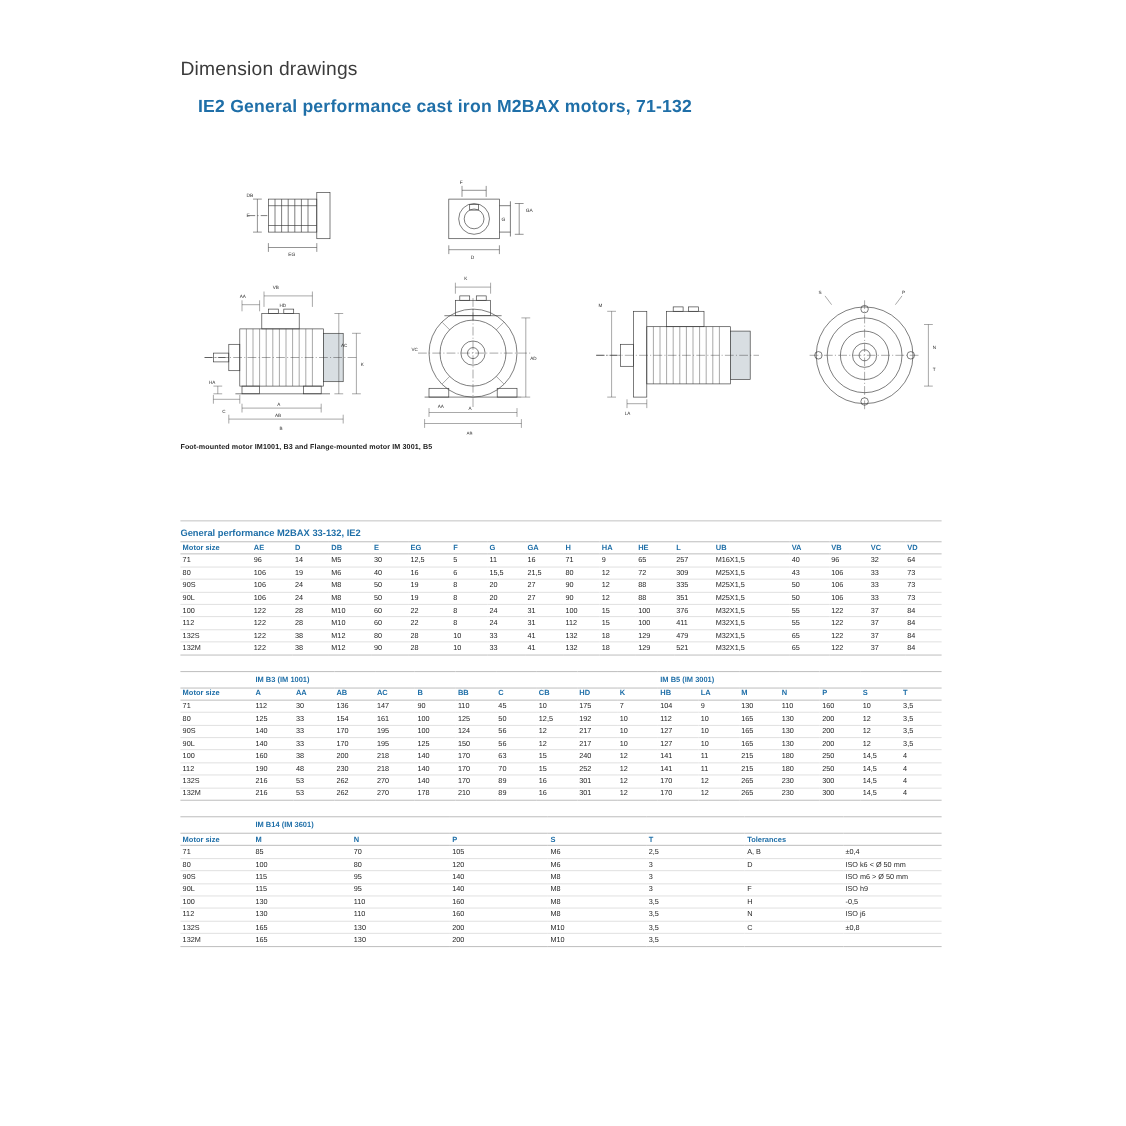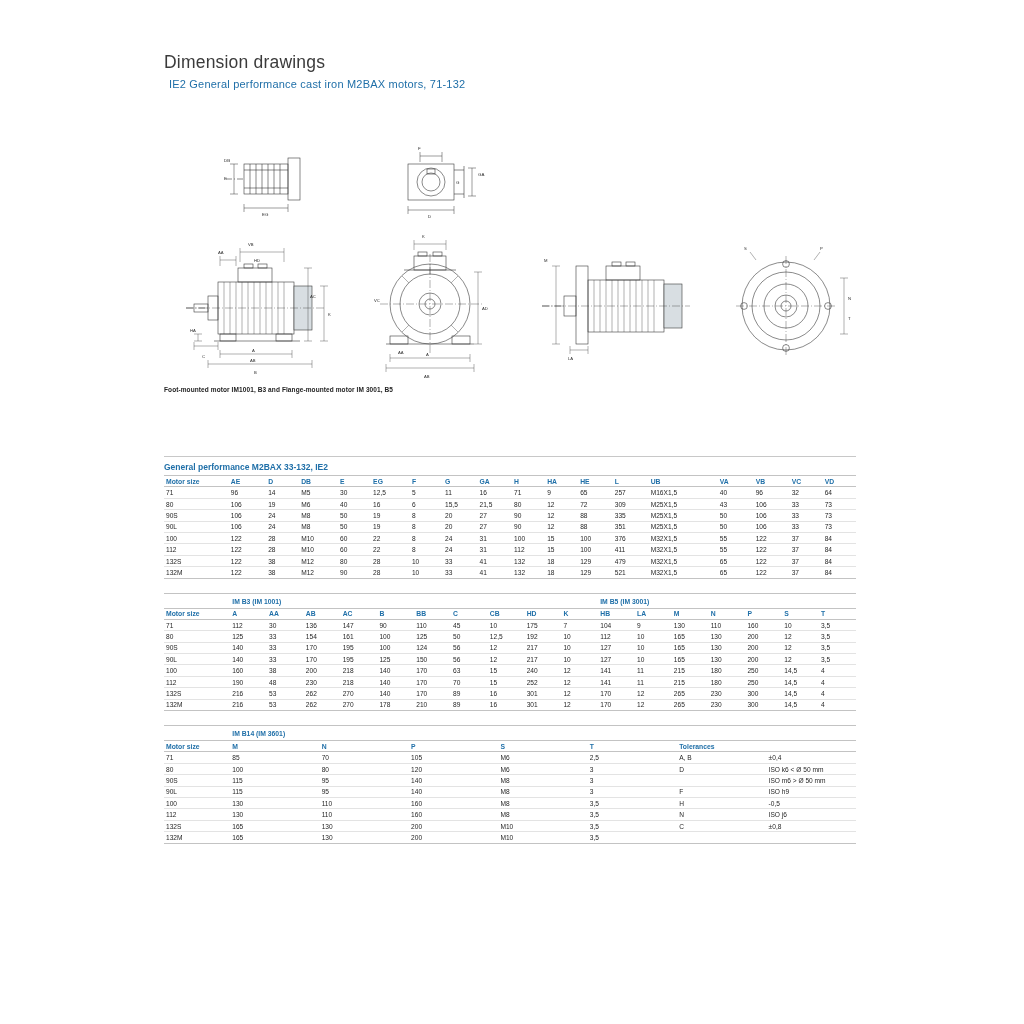--- a/index.html
+++ b/index.html
@@ -27,24 +27,24 @@
     width: 692px;
   }
   h1.title {
     font-size: 17.5px;
     font-weight: normal;
     color: #3b3b3b;
     margin: 0 0 4px 0;
     letter-spacing: 0.2px;
   }
   h2.subtitle {
-    font-size: 11px;
-    font-weight: normal;
+    font-size: 16px;
+    font-weight: bold;
     color: #1f6fa8;
-    margin: 5px;
+    margin: 16px;
     letter-spacing: 0.2px;
   }
 
   
   .drawings {
     position: relative;
     height: 330px;
     margin-top: 22px;
   }
   .dwg {

